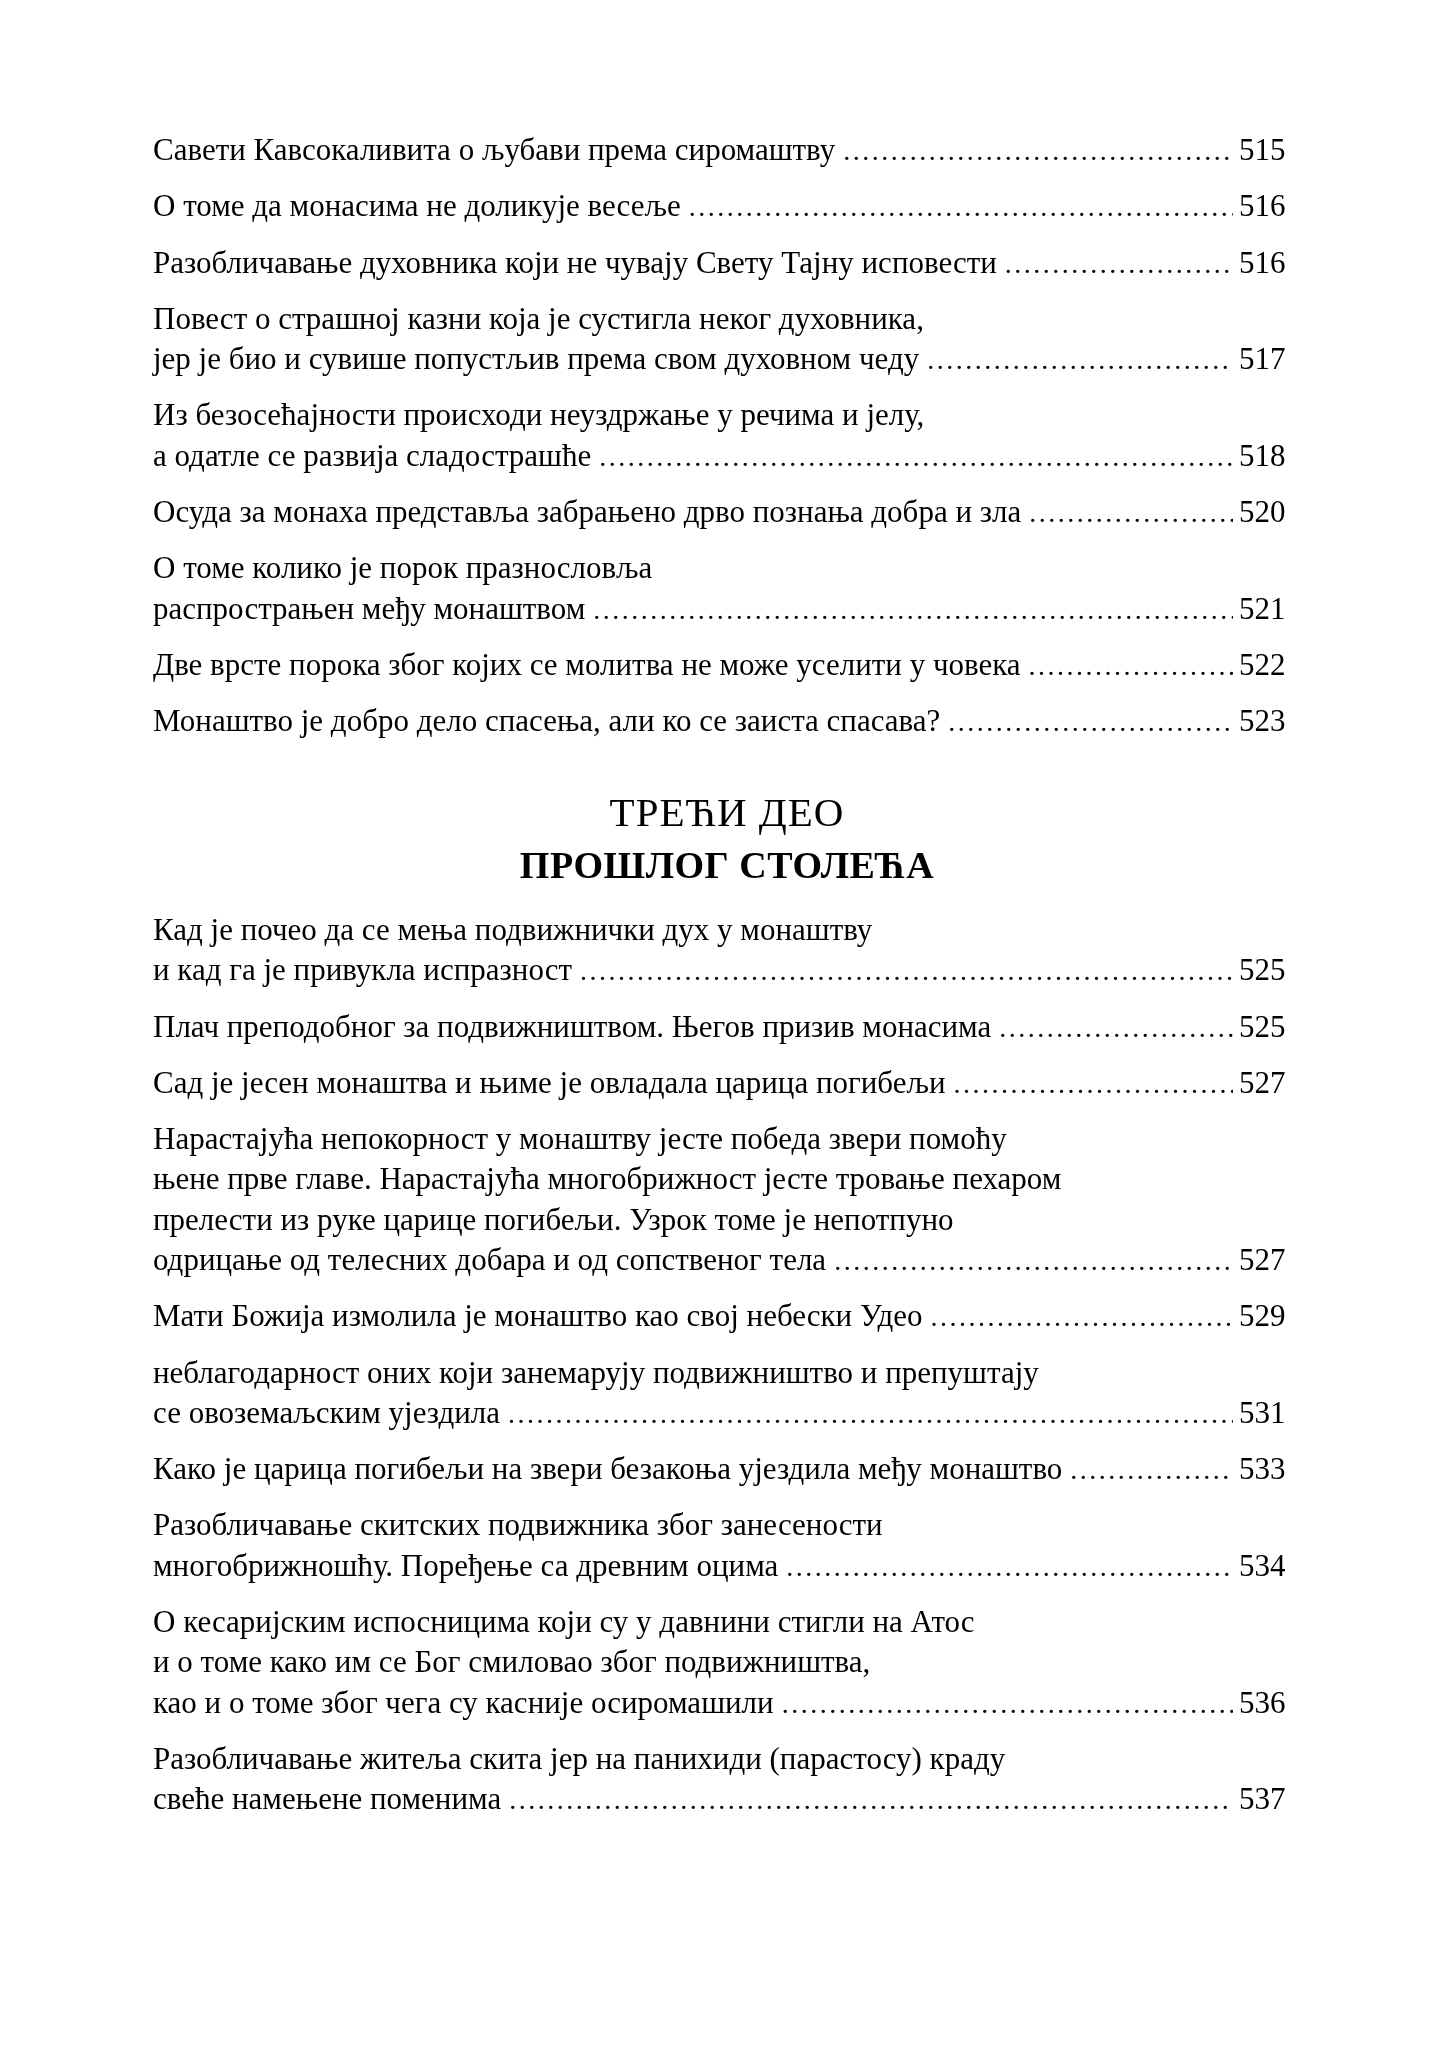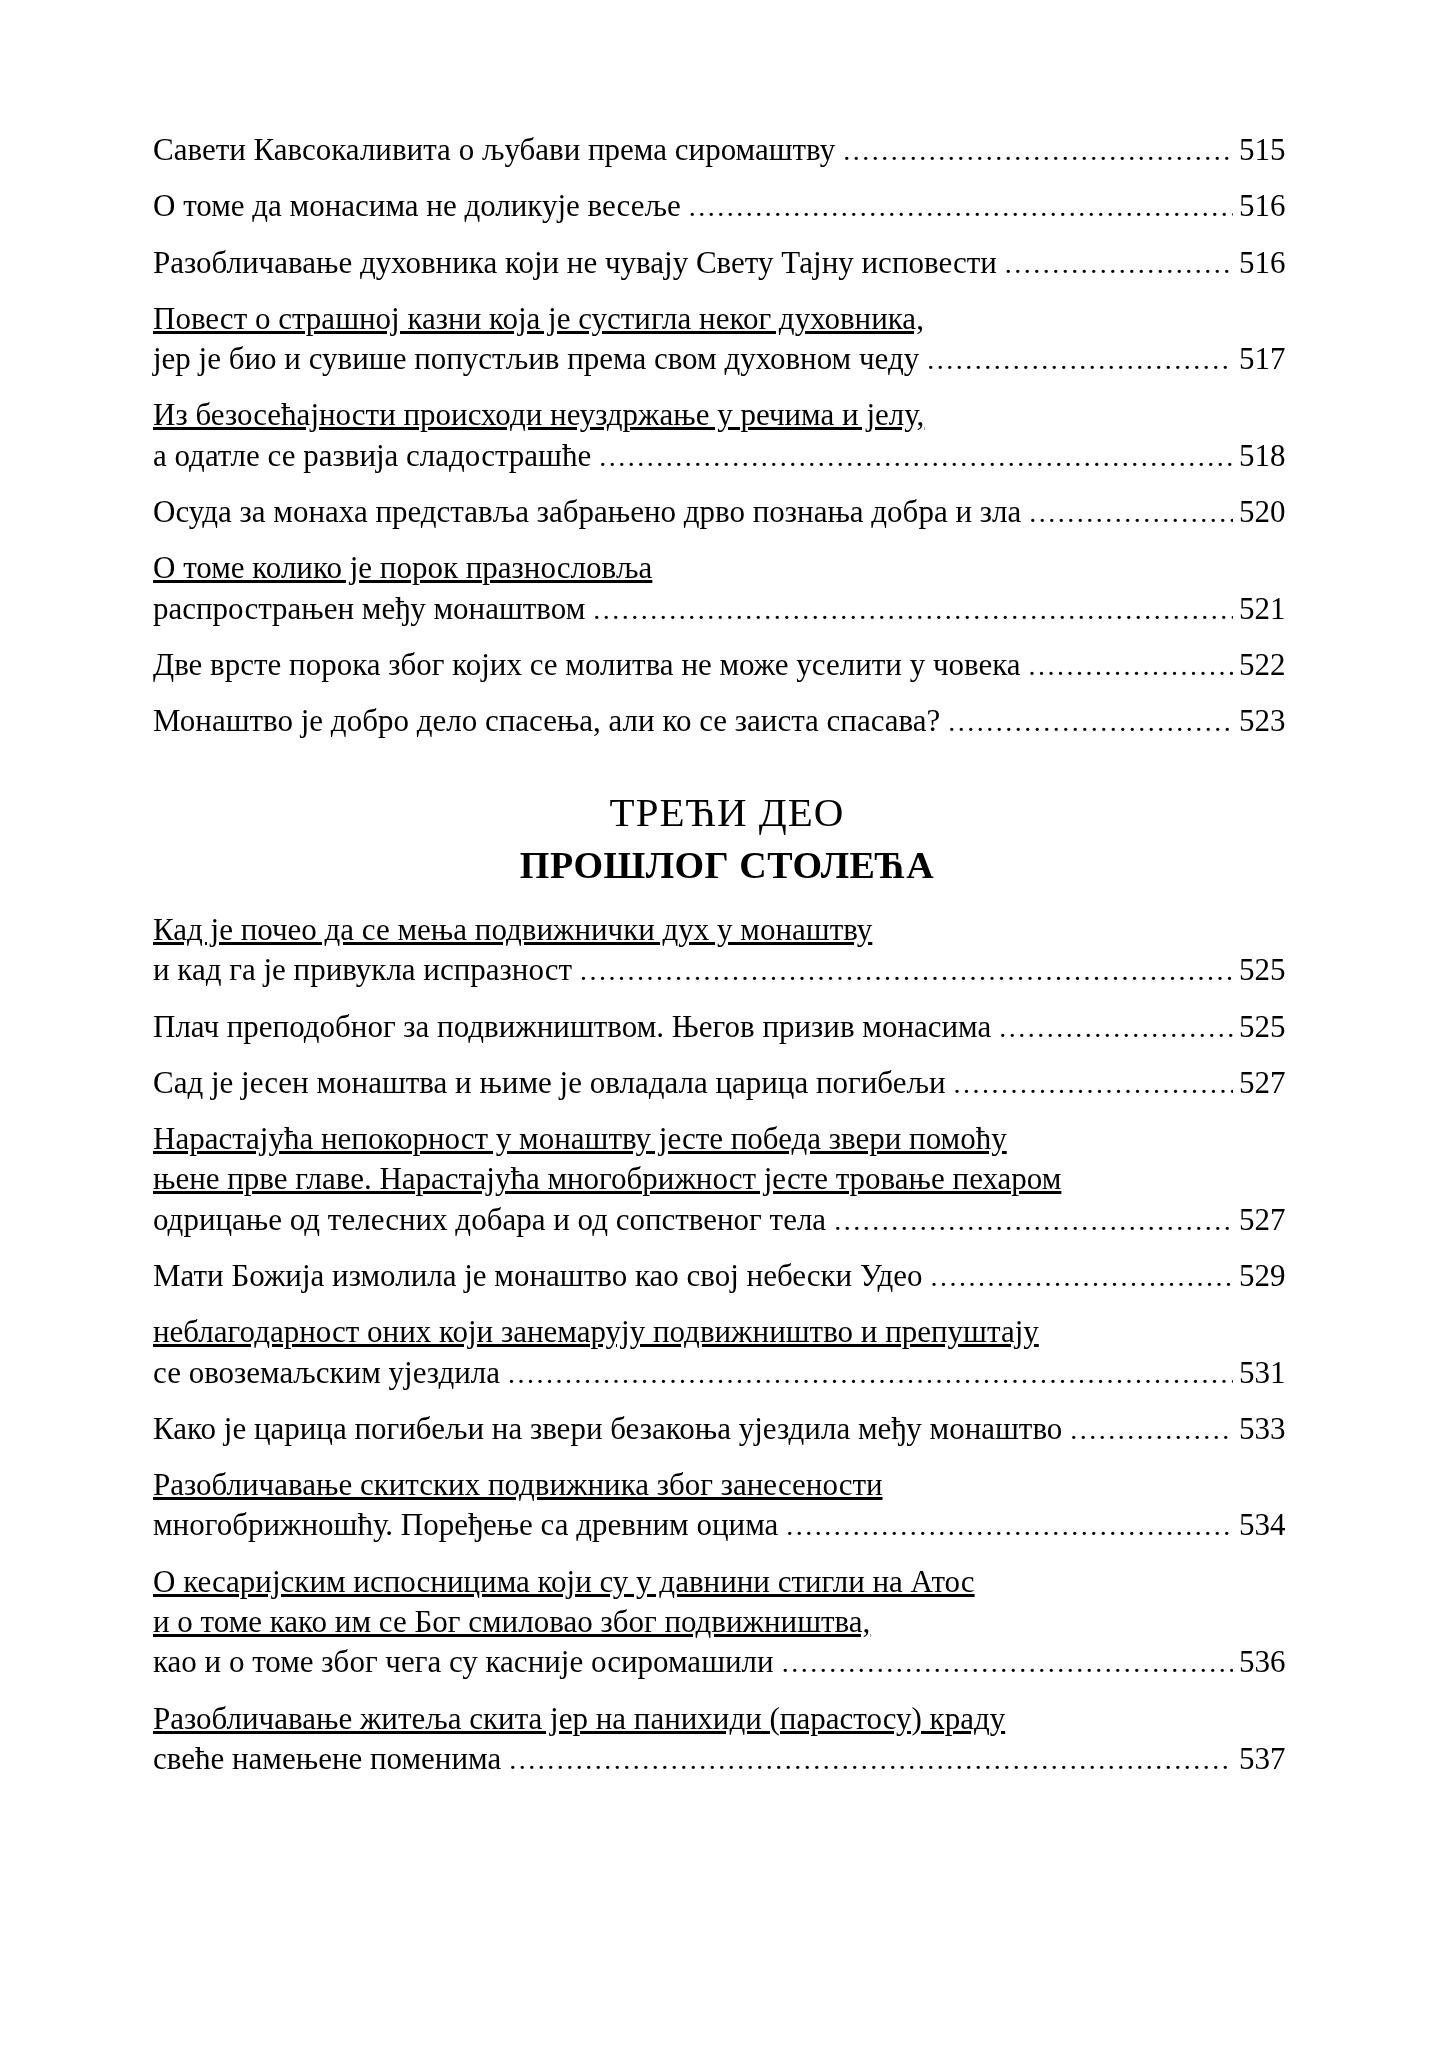--- a/index.html
+++ b/index.html
@@ -35,21 +35,20 @@
     margin-bottom: 16px;
     font-size: 31px;
     line-height: 1.30;
   }
   .toc-entry .lines {
     display: block;
   }
   .toc-line {
     display: block;
     white-space: nowrap;
-    text-decoration: underline;
   }
   
   .toc-last {
     display: flex;
     align-items: baseline;
     width: 100%;
   }
   .toc-text {
     white-space: nowrap;
     flex: 0 0 auto;
@@ -217,20 +216,21 @@
               <span class="toc-text">Сад је јесен монаштва и њиме је овладала царица погибељи</span>
               <span class="toc-dots">.........................................................................................</span>
               <span class="toc-page">527</span>
             </span>
           </span>
         </div>
         <div class="toc-entry">
           <span class="lines">
             <span class="toc-line">Нарастајућа непокорност у монаштву јесте победа звери помоћу</span>
             <span class="toc-line">њене прве главе. Нарастајућа многобрижност јесте тровање пехаром</span>
+            <span class="toc-line">прелести из руке царице погибељи. Узрок томе је непотпуно</span>
             <span class="toc-last">
               <span class="toc-text">одрицање од телесних добара и од сопственог тела</span>
               <span class="toc-dots">.........................................................................................</span>
               <span class="toc-page">527</span>
             </span>
           </span>
         </div>
         <div class="toc-entry">
           <span class="lines">
             <span class="toc-last">

